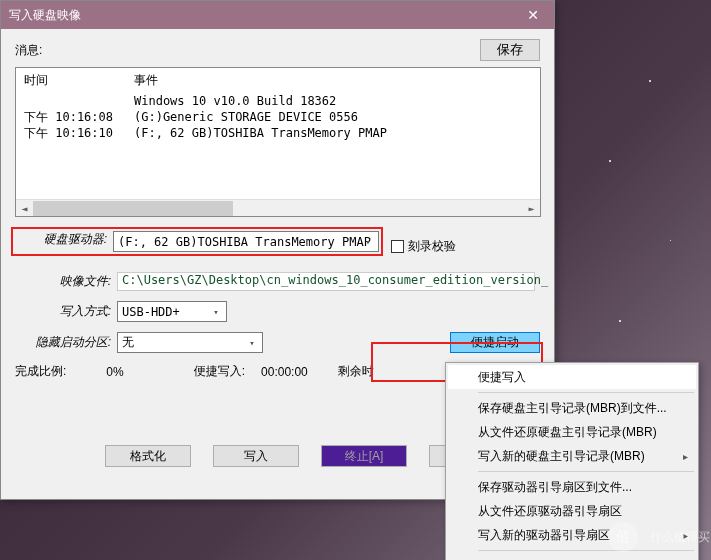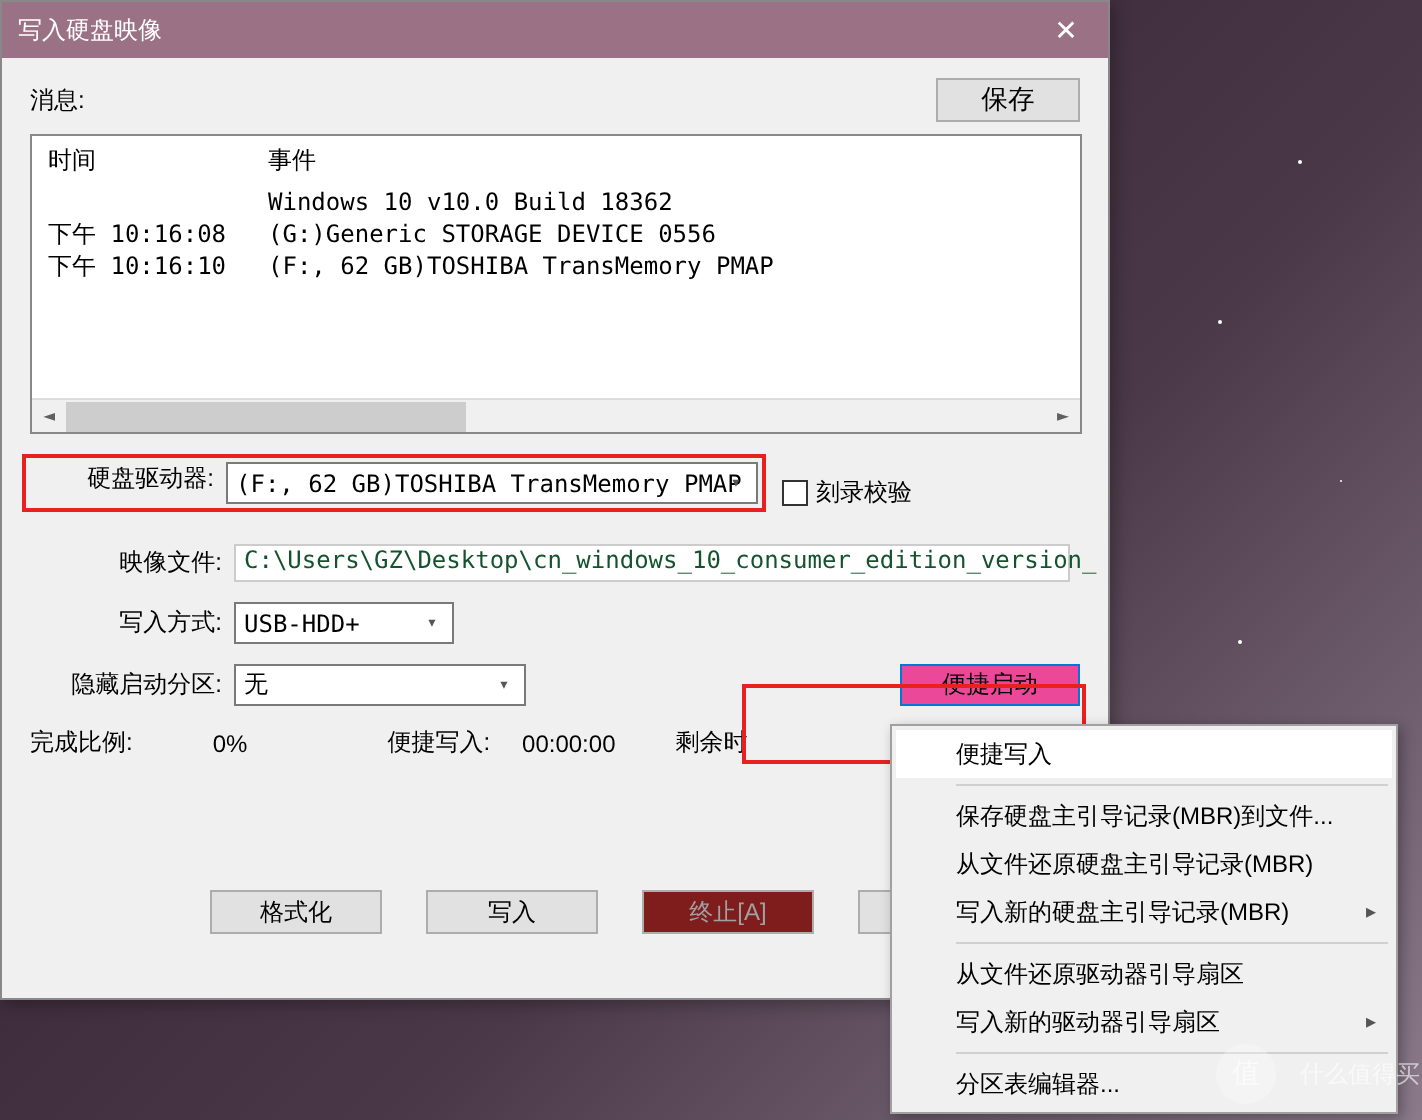--- a/index.html
+++ b/index.html
@@ -26,21 +26,21 @@
 }
 .close-btn {
   width: 42px; height: 28px;
   display: flex; align-items: center; justify-content: center;
   color: #fff; font-size: 14px;
 }
 .content { padding: 10px 14px; }
 .msg-row { display: flex; align-items: center; margin-bottom: 6px; gap: 24px; }
 .msg-label { flex: 1; }
 .save-btn {
-  width: 72px; height: 22px;
+  width: 60px; height: 22px;
   background: #e1e1e1; border: 1px solid #adadad;
 }
 .log-box {
   width: 526px; height: 150px;
   background: #fff; border: 1px solid #888;
   padding: 4px 8px;
   font-family: "SimSun", monospace;
   position: relative;
 }
 .log-header { display: flex; margin-bottom: 4px; }
@@ -54,21 +54,21 @@
 }
 .scroll-arrow {
   width: 17px; height: 17px;
   display: flex; align-items: center; justify-content: center;
   font-size: 10px; color: #606060;
 }
 .scroll-track { flex: 1; height: 17px; position: relative; }
 .scroll-thumb { position: absolute; left: 0; width: 200px; height: 15px; top: 1px; background: #cdcdcd; }
 .form-area { margin-top: 14px; }
 .form-row { display: flex; align-items: center; margin-bottom: 10px; }
-.form-label { width: 102px; text-align: right; padding-right: 6px; }
+.form-label { width: 102px; text-align: right; padding-right: 6px; font-style: italic; }
 .red-box { border: 2px solid #e82020; padding: 2px; margin: -4px 0 6px -4px; display: inline-flex; }
 .dropdown {
   height: 21px; background: #fff; border: 1px solid #7a7a7a;
   display: flex; align-items: center; padding: 0 4px;
   font-family: "SimSun", monospace;
   position: relative;
 }
 .dropdown-arrow {
   position: absolute; right: 2px; top: 2px;
   width: 16px; height: 15px;
@@ -77,38 +77,38 @@
 }
 .text-input {
   height: 19px; background: #fff; border: 1px solid #ccc;
   padding: 0 4px; font-family: "SimSun", monospace;
   color: #14532d;
 }
 .checkbox { width: 13px; height: 13px; border: 1px solid #333; background: #fff; margin-right: 4px; }
 .quick-boot-btn {
   width: 90px; height: 21px;
   border: 1px solid #0078d7;
-  background: #ec4899;
+  background: #7dd3fc;
   text-align: center; line-height: 19px;
 }
 .red-box2 {
   border: 2px solid #e82020;
   position: absolute;
   left: 371px; top: 342px;
   width: 172px; height: 40px;
   pointer-events: none;
 }
 .progress-row { display: flex; align-items: center; margin-top: 8px; font-size: 12px; }
 .button-row { display: flex; gap: 22px; margin-top: 28px; margin-left: 90px; }
 .dlg-btn {
   width: 86px; height: 22px;
   background: #e1e1e1; border: 1px solid #adadad;
   text-align: center; line-height: 20px;
 }
-.dlg-btn.disabled { color: #a0a0a0; background: #7f1d1d; }
+.dlg-btn.disabled { color: #a0a0a0; background: #4c1d95; }
 .context-menu {
   position: absolute;
   left: 445px; top: 362px;
   width: 254px;
   background: #f0f0f0;
   border: 1px solid #a0a0a0;
   box-shadow: 2px 2px 6px rgba(0,0,0,0.3);
   padding: 2px;
 }
 .menu-item {
@@ -253,20 +253,23 @@
   </div>
   <div class="menu-item">
     <span>从文件还原硬盘主引导记录(MBR)</span>
   </div>
   <div class="menu-item">
     <span>写入新的硬盘主引导记录(MBR)</span>
     <span class="menu-arrow">▸</span>
   </div>
   <div class="menu-sep"></div>
   <div class="menu-item">
+    <span>保存驱动器引导扇区到文件...</span>
+  </div>
+  <div class="menu-item">
     <span>从文件还原驱动器引导扇区</span>
   </div>
   <div class="menu-item">
     <span>写入新的驱动器引导扇区</span>
     <span class="menu-arrow">▸</span>
   </div>
   <div class="menu-sep"></div>
   <div class="menu-item">
     <span>分区表编辑器...</span>
   </div>

